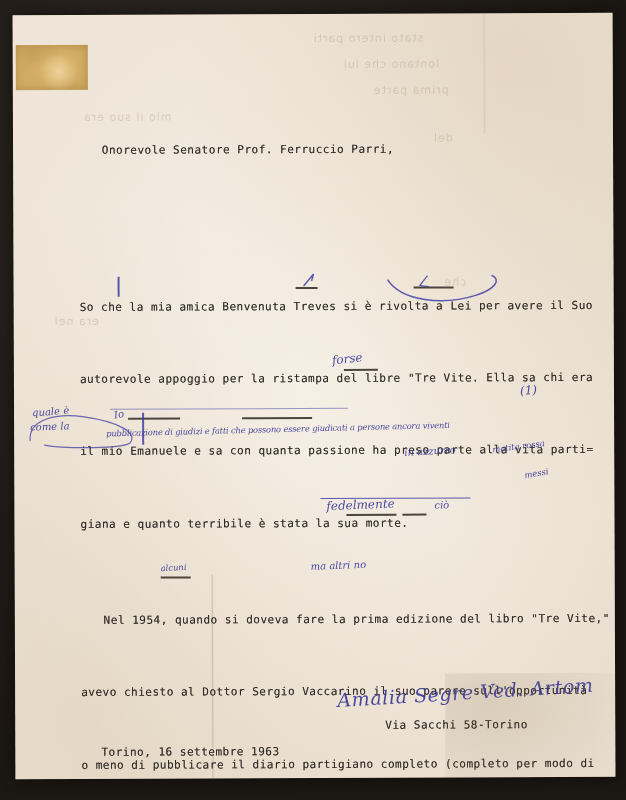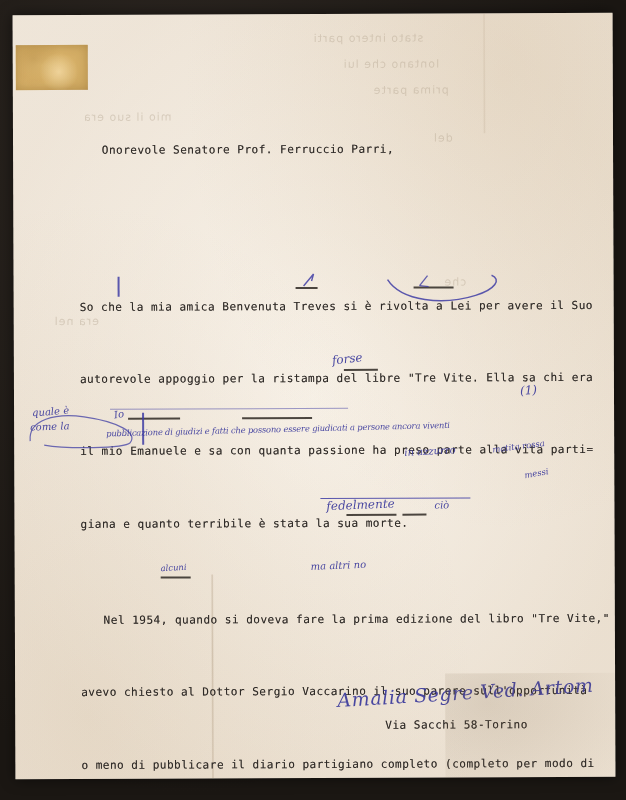--- a/index.html
+++ b/index.html
@@ -284,15 +284,16 @@
     <div class="hand mid" style="left:312px;top:484px;transform:rotate(-2deg);">fedelmente</div>
     <div class="hand small" style="left:420px;top:486px;transform:rotate(-2deg);">ciò</div>
     <div class="hand tiny" style="left:146px;top:548px;transform:rotate(-3deg);">alcuni</div>
     <div class="hand small" style="left:296px;top:546px;transform:rotate(-2deg);">ma altri no</div>
     <div class="hand mid" style="left:318px;top:338px;transform:rotate(-6deg);">forse</div>
     <div class="hand mid" style="left:506px;top:370px;transform:rotate(-3deg);">(1)</div>
 
     <div class="hand sig" style="left:322px;top:668px;">Amalia Segre Ved. Artom</div>
 
     <div id="addr" class="typedline">Via Sacchi 58-Torino</div>
+    <div id="place" class="typedline">Torino, 16 settembre 1963</div>
 
   </div>
 </div>
 
 </body></html>

